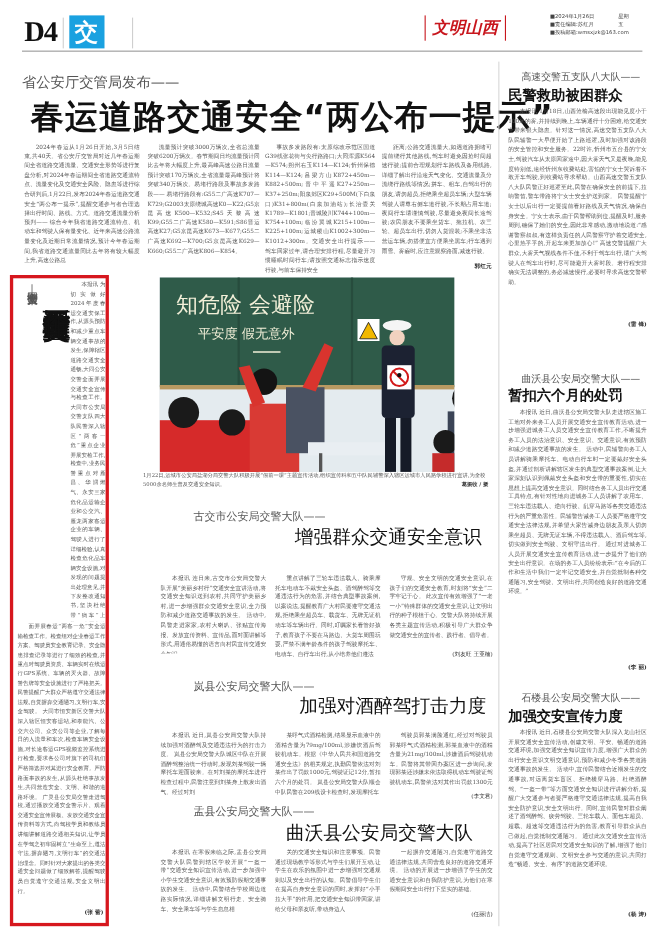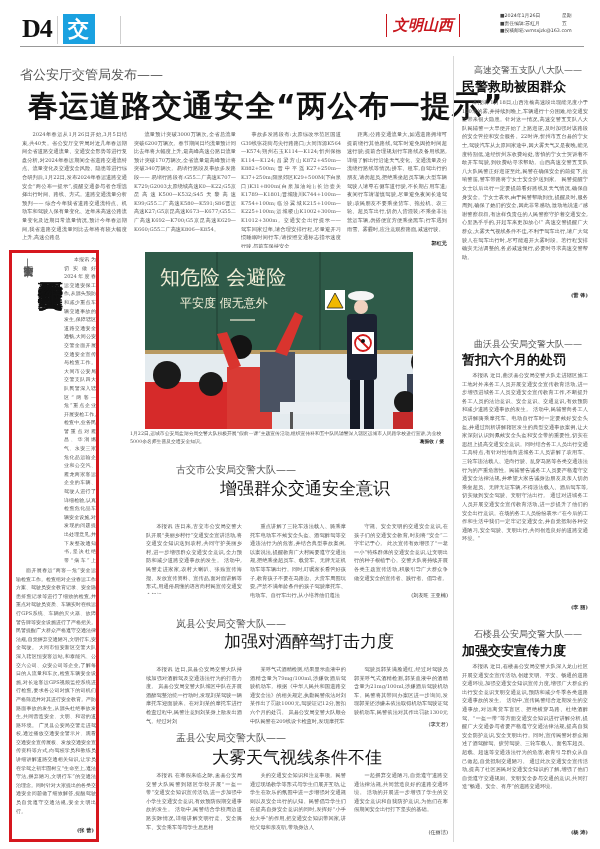--- a/index.html
+++ b/index.html
@@ -30,21 +30,21 @@
   
   .red-frame { left: 9px; top: 250px; width: 90px; height: 592px; border: 3px solid #d6171e; box-sizing: border-box; }
   .vert-kicker { left: 21px; top: 258px; writing-mode: vertical-rl; font-family: "DejaVu Sans", sans-serif; font-size: 10px; color: #555; letter-spacing: 0px; }
   .vert-head { left: 36px; top: 262px; writing-mode: vertical-rl; font-family: "DejaVu Sans", sans-serif; font-size: 26px; color: #111; letter-spacing: 0px; line-height: 30px; }
 
   .photo { left: 145px; top: 252px; width: 268px; height: 177px; overflow: hidden; background: #dfe6ea; }
   .caption { left: 130px; top: 430px; width: 316px; font-size: 4.8px; line-height: 7.5px; color: #555; }
   .caption .credit { position: absolute; right: 2px; top: 7.5px; font-weight: bold; color: #333; }
 
   .sub-kicker { font-size: 10px; }
-  .sub-head { font-size: 17px; font-weight: normal; }
+  .sub-head { font-size: 17px; font-weight: normal; margin-left: 48px; }
 
   .right-kicker { font-size: 9px; margin-left: 12px; }
   .right-head { font-size: 13px; font-weight: bold; }
   .vrule { width: 1px; background: #d8d8d8; }
 </style>
 </head>
 <body>
 
 <div class="abs page-no">D4</div>
 <div class="abs sec-sep"></div>
@@ -151,21 +151,21 @@
   </div>
 <div class="abs col-text" style="left:250px; top:665px; width:96px; height:62px;">
     <p>某呼气式酒精检测,结果显示血液中的酒精含量为79mg/100ml,涉嫌饮酒后驾驶机动车。根据《中华人民共和国道路交通安全法》的相关规定,执勤民警依法对刘某作出了罚款1000元,驾驶证记12分,暂扣六个月的处罚。 岚县公安局交警大队顺会中队民警在209线设卡检查时,发现摩托车</p>
   </div>
 <div class="abs col-text" style="left:354px; top:665px; width:94px; height:52px;">
     <p>驾驶员郭某满脸通红,经过对驾驶员郭某呼气式酒精检测,郭某血液中的酒精含量为21mg/100ml,涉嫌酒后驾驶机动车。民警将其带回办案区进一步询问,发现郭某还涉嫌未依法取得机动车驾驶证驾驶机动车,民警依法对其作出罚款1300元的处罚。</p>
   </div>
 <div class="abs col-text" style="left:390px; top:720px; width:58px; text-align:right; color:#333;">(李文君)</div>
 
 <div class="abs kicker sub-kicker" style="left:176px; top:731px;">盂县公安局交警大队——</div>
-<div class="abs head sub-head" style="left:212px; top:746px;">大雾天气视线条件不佳</div>
+<div class="abs head sub-head" style="left:212px; top:746px;">曲沃县公安局交警大队</div>
 <div class="abs col-text" style="left:146px; top:771px; width:96px; height:62px;">
     <p>本报讯 在寒假来临之际,盂县公安局交警大队民警到辖区学校开展“一盔一带”交通安全知识宣传活动,进一步加强中小学生交通安全意识,有效预防假期交通事故的发生。 活动中,民警结合学校周边道路实际情况,详细讲解文明行走、安全骑车、安全乘车等与学生息息相</p>
   </div>
 <div class="abs col-text" style="left:250px; top:771px; width:96px; height:62px;">
     <p>关的交通安全知识和注意事项。民警通过现场教学等形式与学生们展开互动,让学生在欢乐的氛围中进一步增强对交通规则以及安全出行的认知。民警倡导学生们在提高自身安全意识的同时,发挥好“小手拉大手”的作用,把交通安全知识带回家,讲给父母和亲友听,带动身边人</p>
   </div>
 <div class="abs col-text" style="left:354px; top:771px; width:94px; height:55px;">
     <p>一起摒弃交通陋习,自觉遵守道路交通法律法规,共同营造良好的道路交通环境。 活动的开展进一步增强了学生的交通安全意识和自我防护意识,为他们在寒假期间安全出行打下坚实的基础。</p>
   </div>
 <div class="abs col-text" style="left:392px; top:828px; width:56px; text-align:right; color:#333;">(任丽洁)</div>

